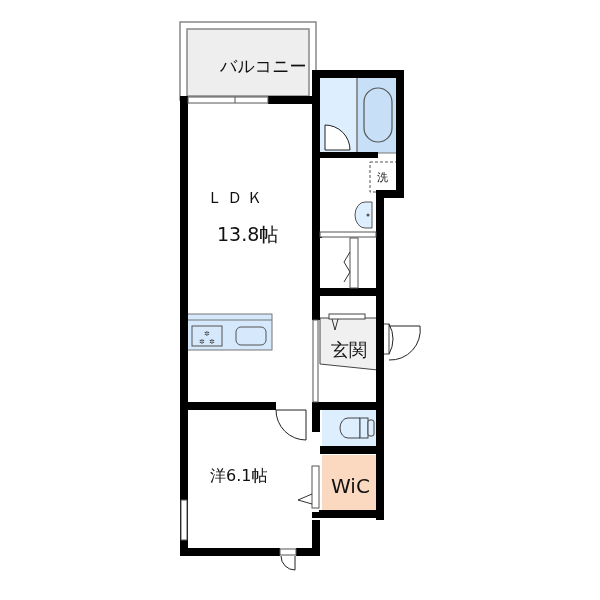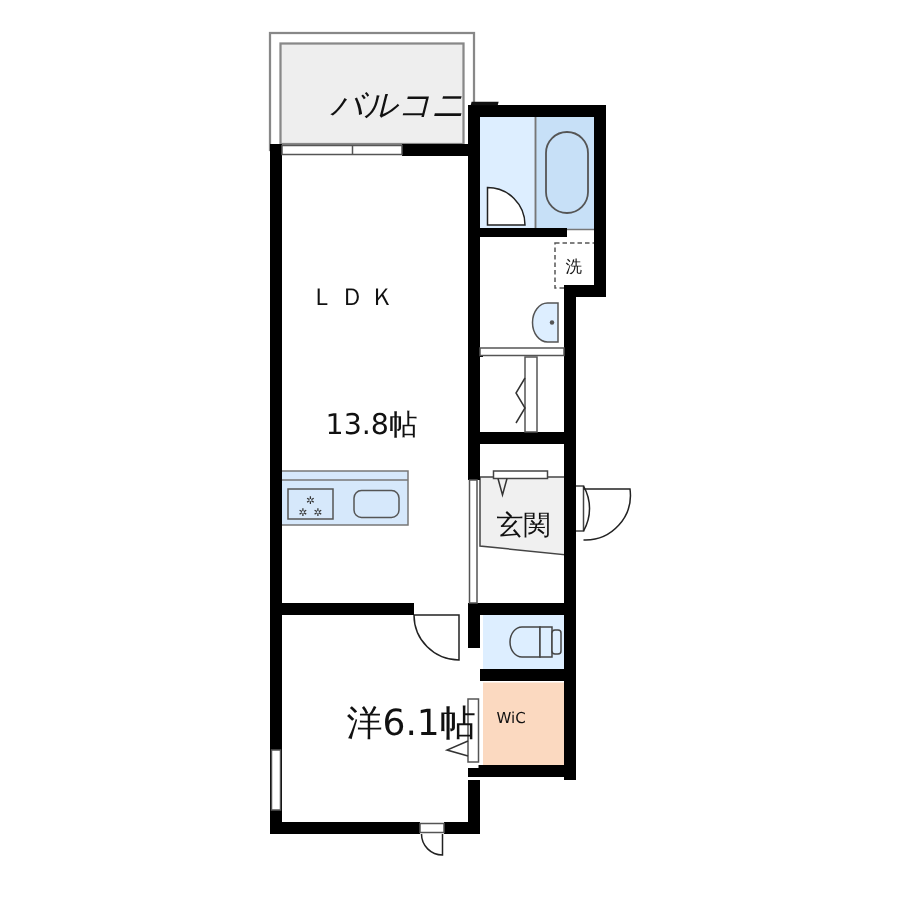--- a/index.html
+++ b/index.html
@@ -101,19 +101,19 @@
     <rect x="312" y="432" width="7" height="80" fill="#fff"></rect>
     <rect x="312" y="466" width="7" height="42" fill="#fff" stroke="#555" stroke-width="1"></rect>
     <path d="M312 494 L298 500 L312 504" fill="none" stroke="#333" stroke-width="1"></path>
   </g>
 
   <path d="M276 410 L306 410 L306 440 A30 30 0 0 1 276 410" fill="#fff" stroke="#222" stroke-width="1"></path>
   <rect x="280" y="549" width="16" height="6" fill="#fff" stroke="#555" stroke-width="1"></rect>
   <path d="M281 556 A14 14 0 0 0 295 570 L295 556" fill="none" stroke="#222" stroke-width="1"></path>
 </svg>
 
-<div class="lbl" style="left:220px;top:55px;font-size:22px;font-style:italic;">バルコニー</div>
+<div class="lbl" style="left:220px;top:55px;font-size:17px;">バルコニー</div>
 <div class="lbl" style="left:207px;top:188px;font-size:16px;letter-spacing:4px;">ＬＤＫ</div>
-<div class="lbl" style="left:217px;top:222px;font-size:19px;margin-top:48px;">13.8帖</div>
-<div class="lbl" style="left:210px;top:466px;font-size:24px;margin-left:21px;">洋6.1帖</div>
+<div class="lbl" style="left:217px;top:222px;font-size:19px;">13.8帖</div>
+<div class="lbl" style="left:210px;top:466px;font-size:16px;">洋6.1帖</div>
 <div class="lbl" style="left:331px;top:338px;font-size:18px;">玄関</div>
-<div class="lbl" style="left:331px;top:474px;font-size:10px;">WiC</div>
+<div class="lbl" style="left:331px;top:474px;font-size:20px;">WiC</div>
 <div class="lbl" style="left:377px;top:170px;font-size:11px;">洗</div>
 
 </body></html>

